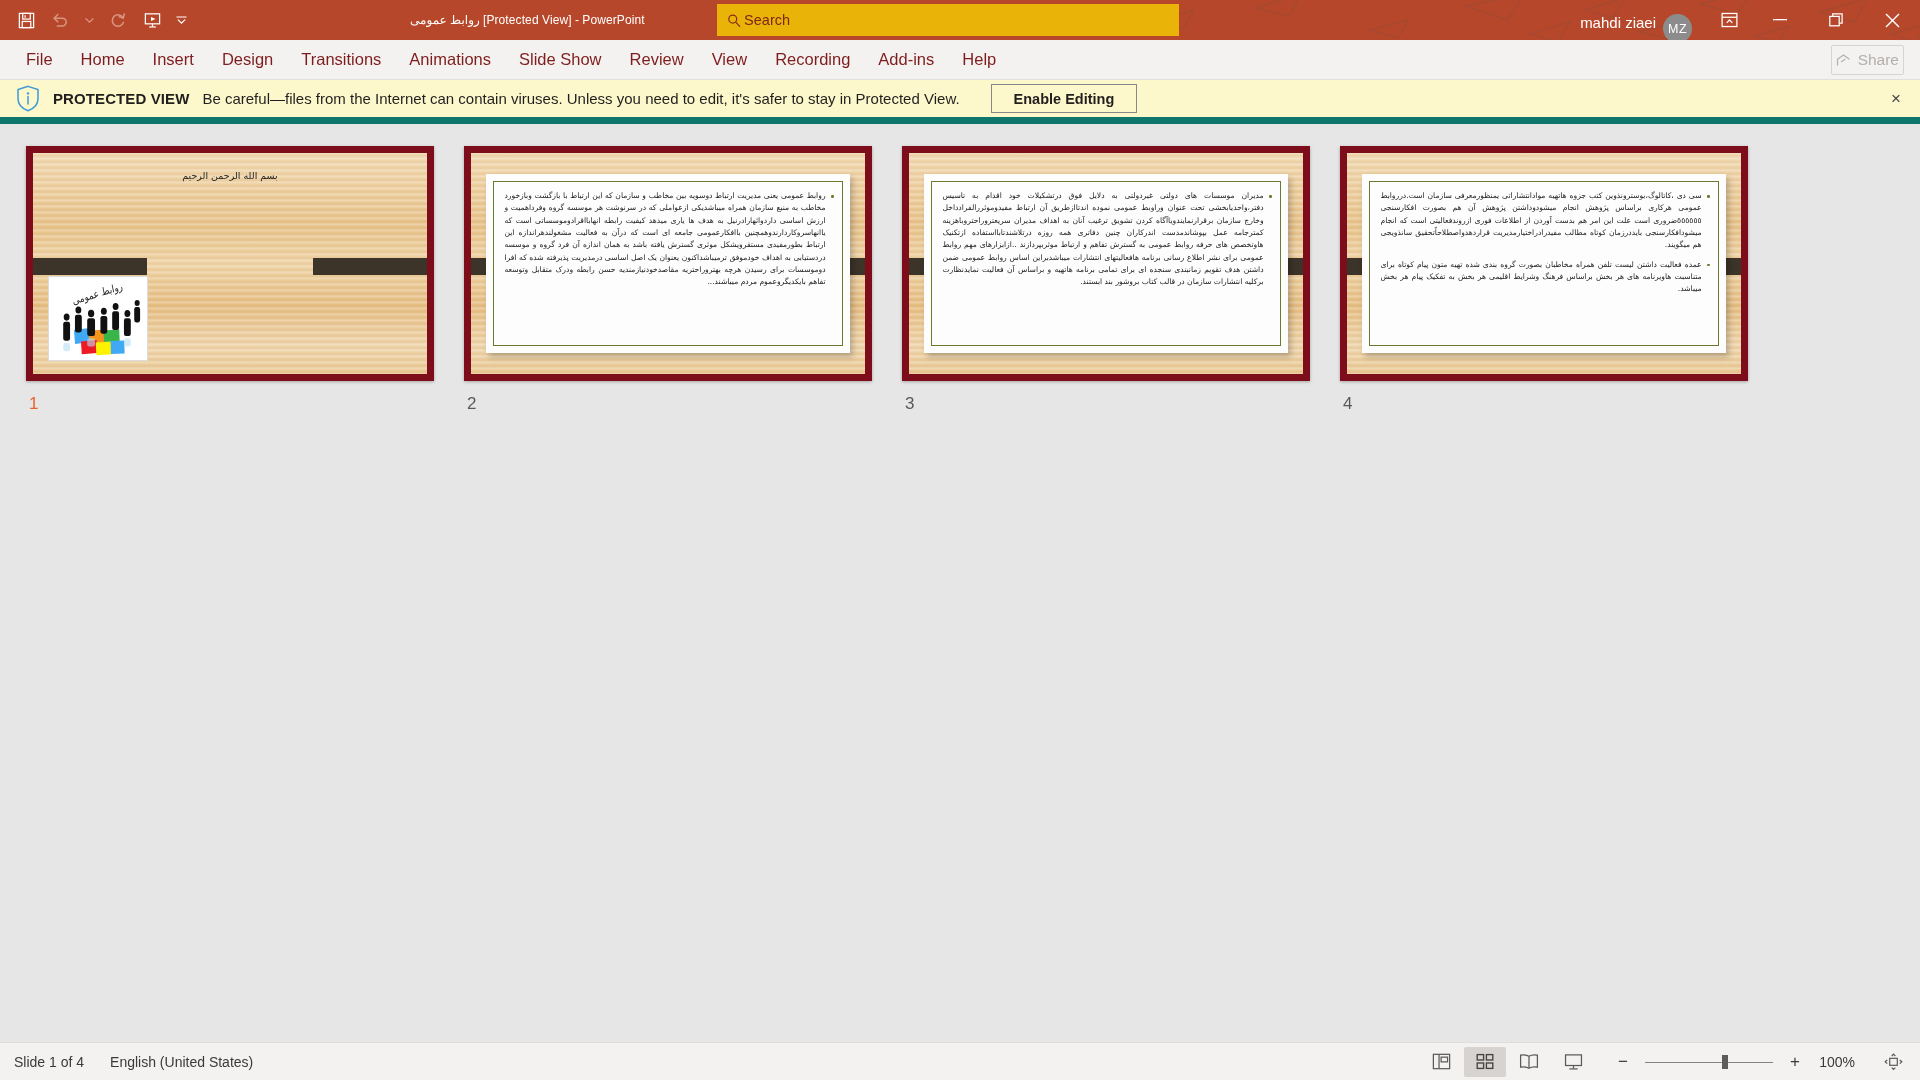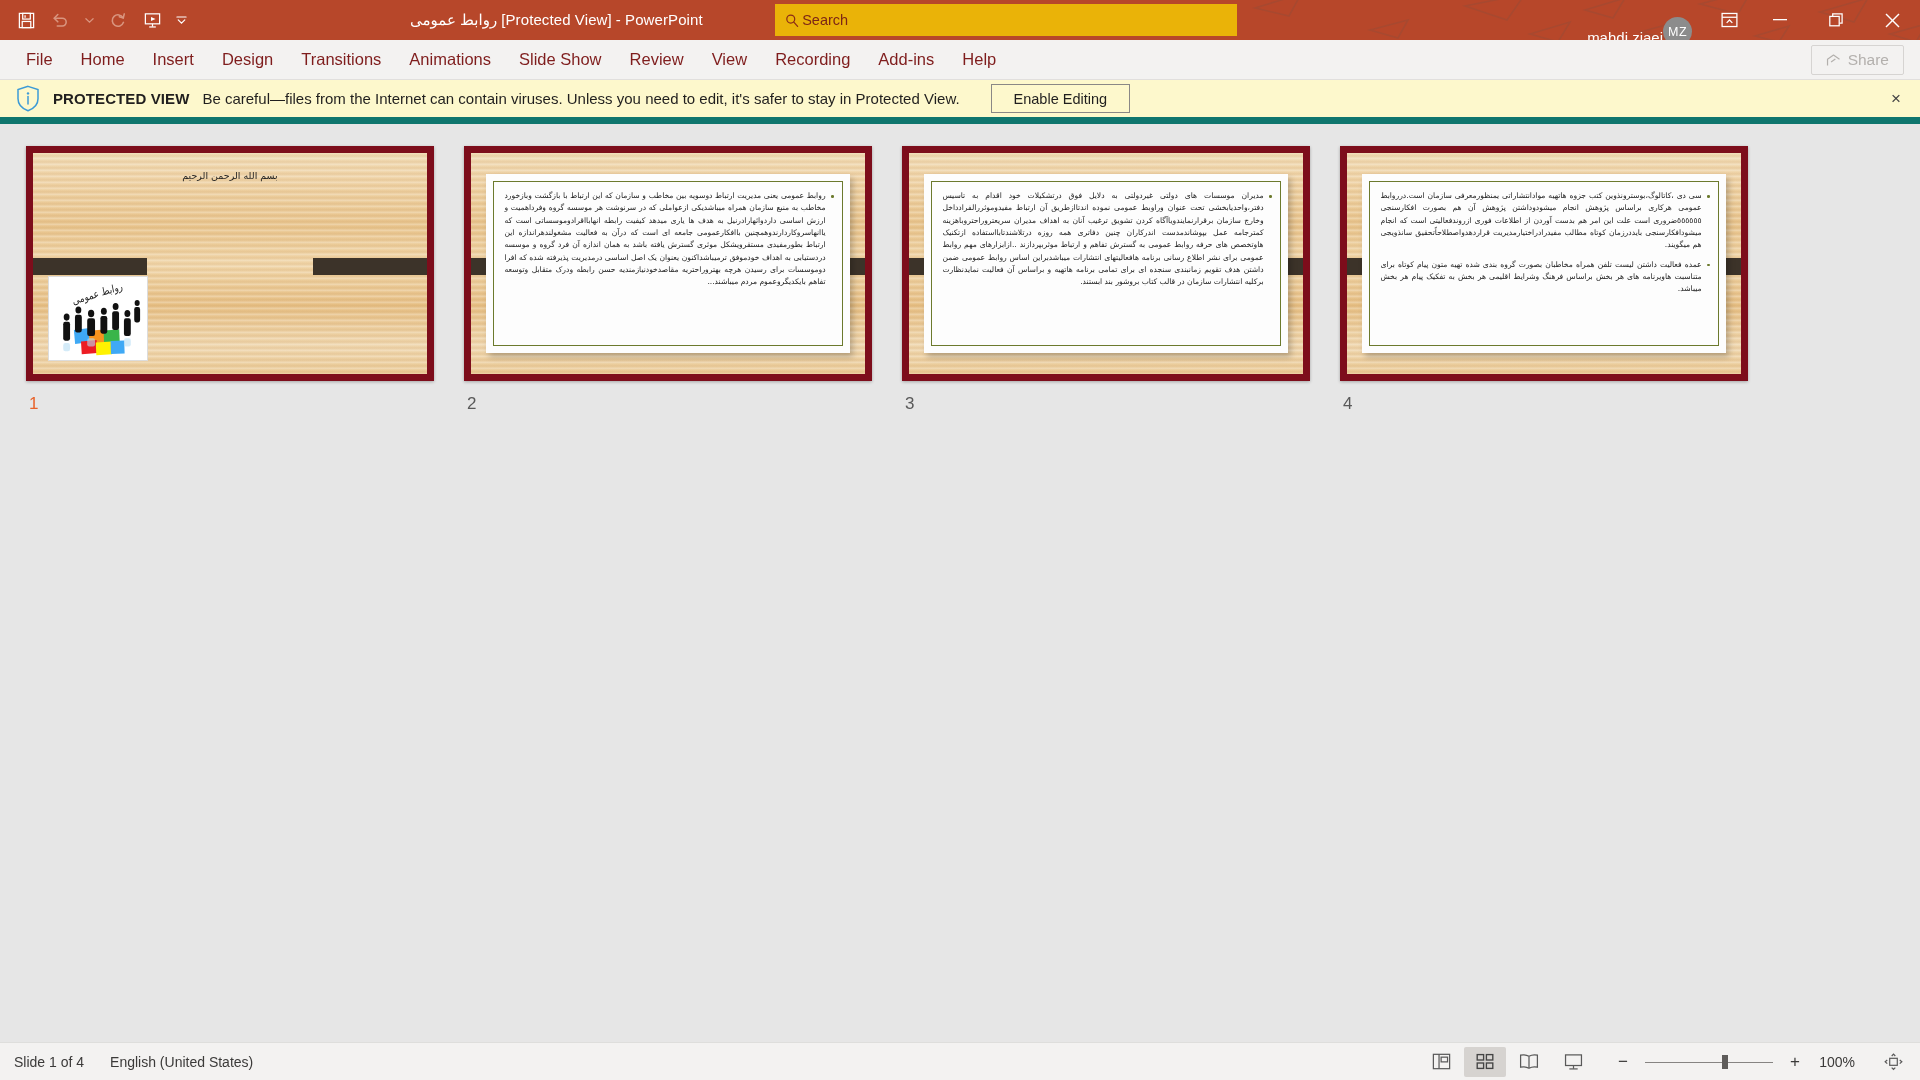--- a/index.html
+++ b/index.html
@@ -38,21 +38,21 @@
   }
   .qat-btn.narrow { width: 22px; }
   .qat-btn svg { display: block; }
 
   .title-text {
     position: relative;
     z-index: 2;
     flex: 0 0 auto;
     margin-left: 218px;
     color: #ffffff;
-    font-size: 15px;
+    font-size: 12px;
     white-space: nowrap;
     letter-spacing: .1px;
   }
   .title-text .rtl { direction: rtl; unicode-bidi: embed; }
 
   .searchbox {
     position: relative; z-index: 2;
     margin-left: 72px;
     width: 462px; height: 32px;
     background: #eab308;
@@ -68,21 +68,21 @@
   }
   .searchbox .sinput::placeholder { color: #7d2616; opacity: 1; }
 
   .title-right {
     position: relative; z-index: 2;
     margin-left: auto;
     display: flex; align-items: center;
     height: 100%;
   }
   .account {
-    display: flex; align-items: flex-end; gap: 0;
+    display: flex; align-items: flex-start; gap: 7px;
     padding: 0 14px 0 10px;
     height: 32px;
     margin-top: 20px;
   }
   .account-name { color: #fff; font-size: 15px; white-space: nowrap; }
   .avatar {
     width: 29px; height: 29px; border-radius: 50%;
     background: #8c8c8c; color: #fff;
     display: flex; align-items: center; justify-content: center;
     font-size: 12.5px; letter-spacing: .4px;
@@ -110,21 +110,21 @@
     color: #7f1d1d;
     padding: 6px 14px;
     white-space: nowrap;
     border-radius: 2px;
   }
   .share-btn {
     position: absolute;
     right: 16px; top: 5px;
     height: 30px;
     display: flex; align-items: center; gap: 7px;
-    padding: 0 14px;
+    padding: 0 4px;
     border: 1px solid #d6d4d2;
     border-radius: 2px;
     color: #b3b0ad;
     font-size: 15.5px;
     background: #f3f2f1;
   }
 
   
   .pvbar {
     height: 44px;
@@ -140,20 +140,21 @@
   .pv-enable {
     margin-left: 18px;
     height: 29px;
     padding: 0 22px;
     background: #fdf8cc;
     border: 1px solid #8a8886;
     font-size: 14.5px; color: #201f1e;
     font-family: "Liberation Sans", sans-serif;
     display: flex; align-items: center;
     cursor: pointer;
+    font-weight: bold;
   }
   .pv-close {
     position: absolute; right: 12px; top: 50%;
     transform: translateY(-50%);
     width: 24px; height: 24px;
     display: flex; align-items: center; justify-content: center;
     color: #444; font-size: 17px; line-height: 1;
   }
 
   

